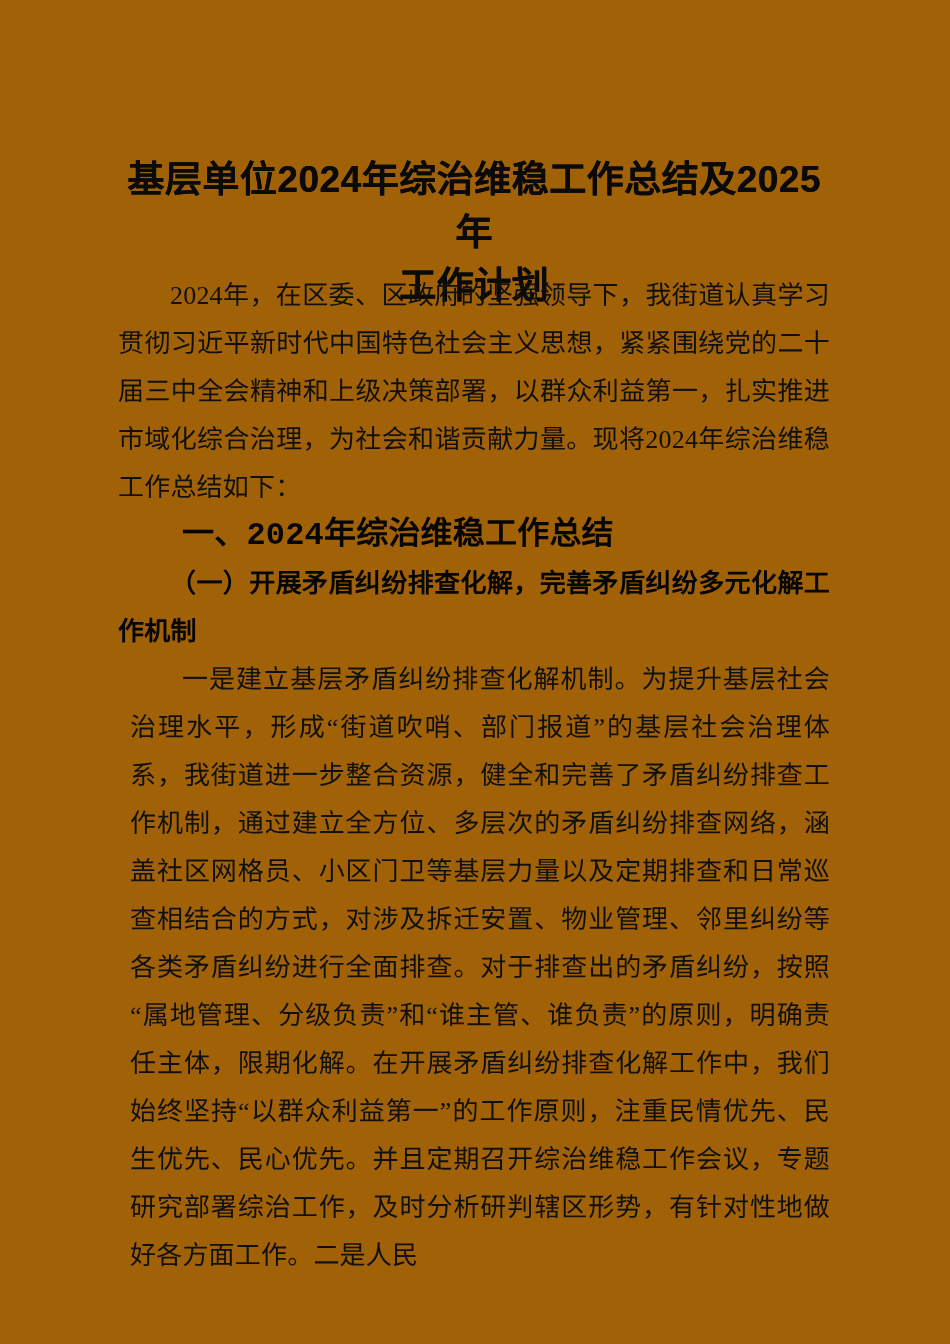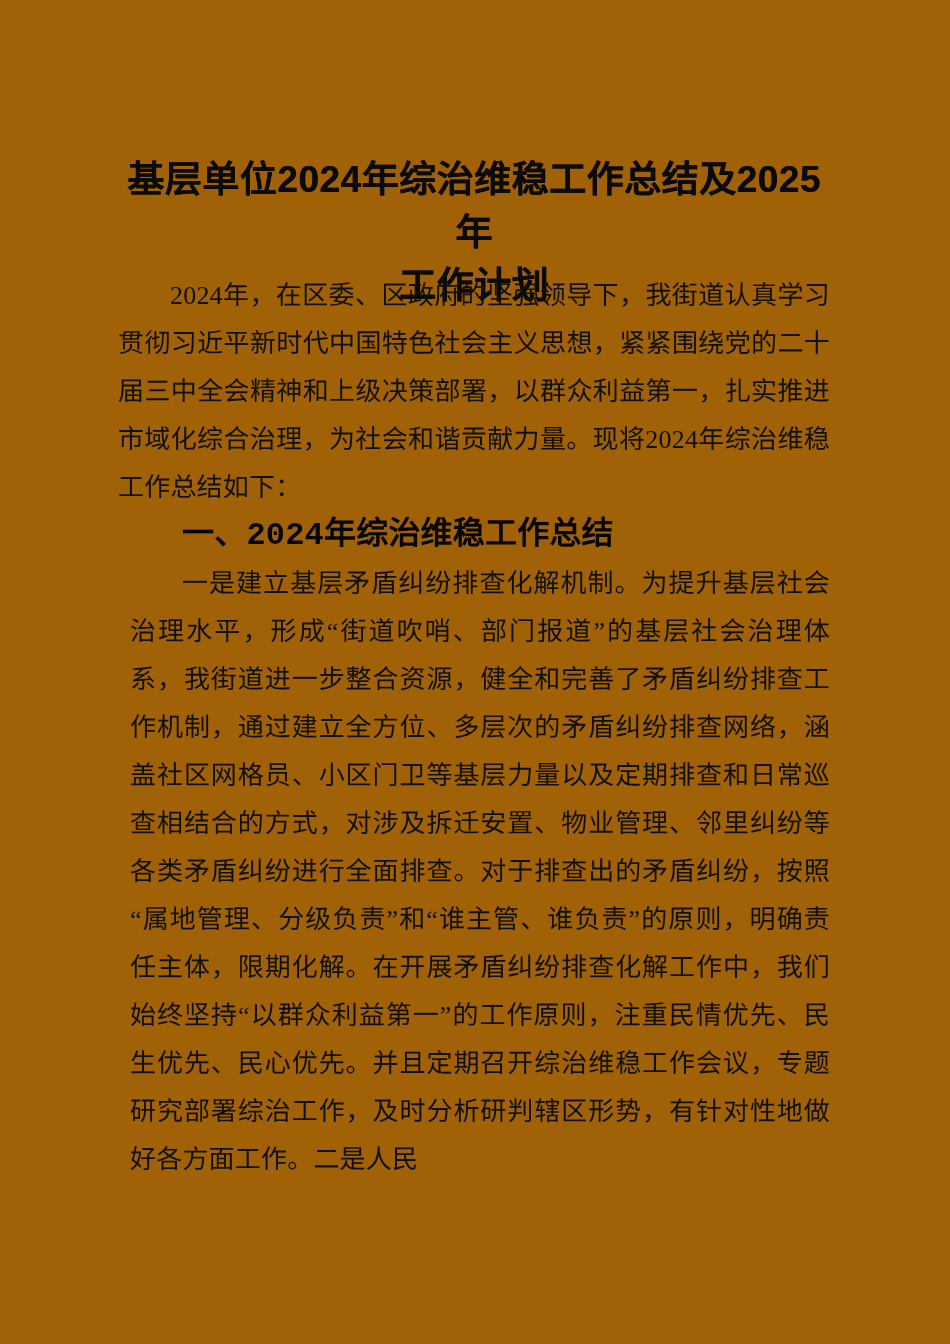--- a/index.html
+++ b/index.html
@@ -107,18 +107,19 @@
     <span>基层单位2024年综治维稳工作总结及2025年</span><br>
     <span>工作计划</span>
   </h1>
 
   <div class="body-col">
 
     <p class="p">2024年，在区委、区政府的坚强领导下，我街道认真学习贯彻习近平新时代中国特色社会主义思想，紧紧围绕党的二十届三中全会精神和上级决策部署，以群众利益第一，扎实推进市域化综合治理，为社会和谐贡献力量。现将2024年综治维稳工作总结如下：</p>
 
     <p class="h1-line">一、2024年综治维稳工作总结</p>
 
+    <p class="h2-line">（一）开展矛盾纠纷排查化解，完善矛盾纠纷多元化解工作机制</p>
 
     <p class="p p--continues">一是建立基层矛盾纠纷排查化解机制。为提升基层社会治理水平，形成“街道吹哨、部门报道”的基层社会治理体系，我街道进一步整合资源，健全和完善了矛盾纠纷排查工作机制，通过建立全方位、多层次的矛盾纠纷排查网络，涵盖社区网格员、小区门卫等基层力量以及定期排查和日常巡查相结合的方式，对涉及拆迁安置、物业管理、邻里纠纷等各类矛盾纠纷进行全面排查。对于排查出的矛盾纠纷，按照“属地管理、分级负责”和“谁主管、谁负责”的原则，明确责任主体，限期化解。在开展矛盾纠纷排查化解工作中，我们始终坚持“以群众利益第一”的工作原则，注重民情优先、民生优先、民心优先。并且定期召开综治维稳工作会议，专题研究部署综治工作，及时分析研判辖区形势，有针对性地做好各方面工作。二是人民</p>
 
   </div>
 
 </div>
 
 </body></html>

